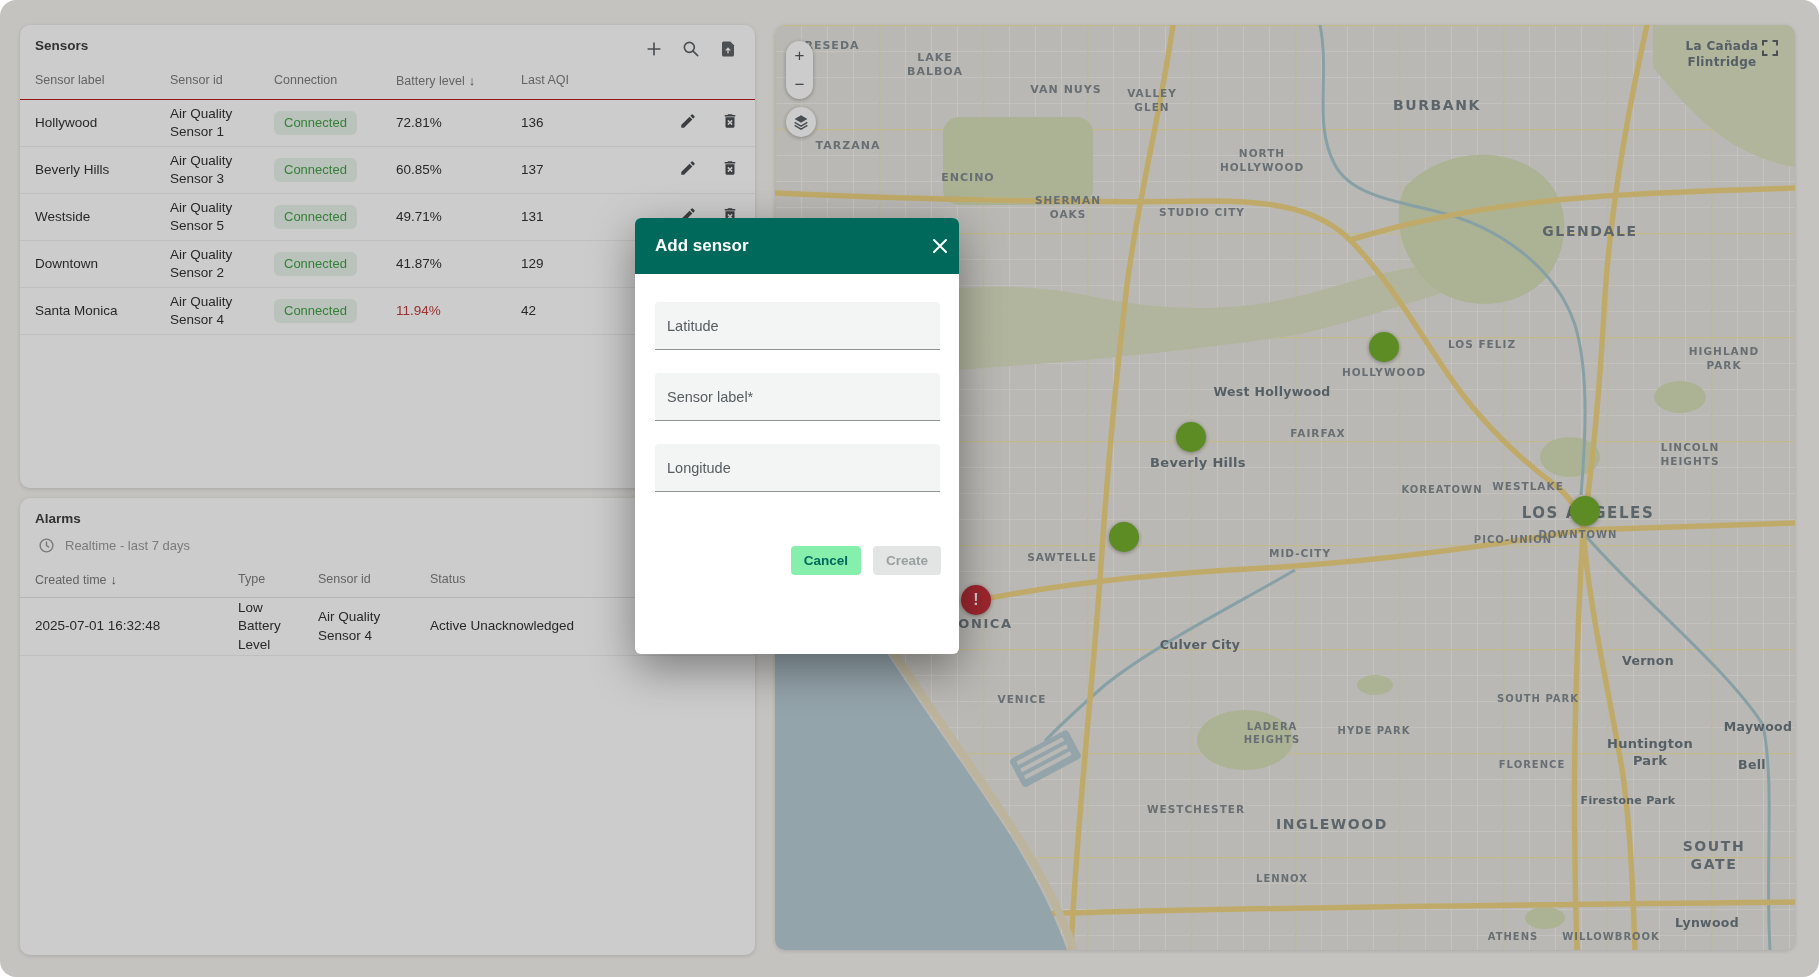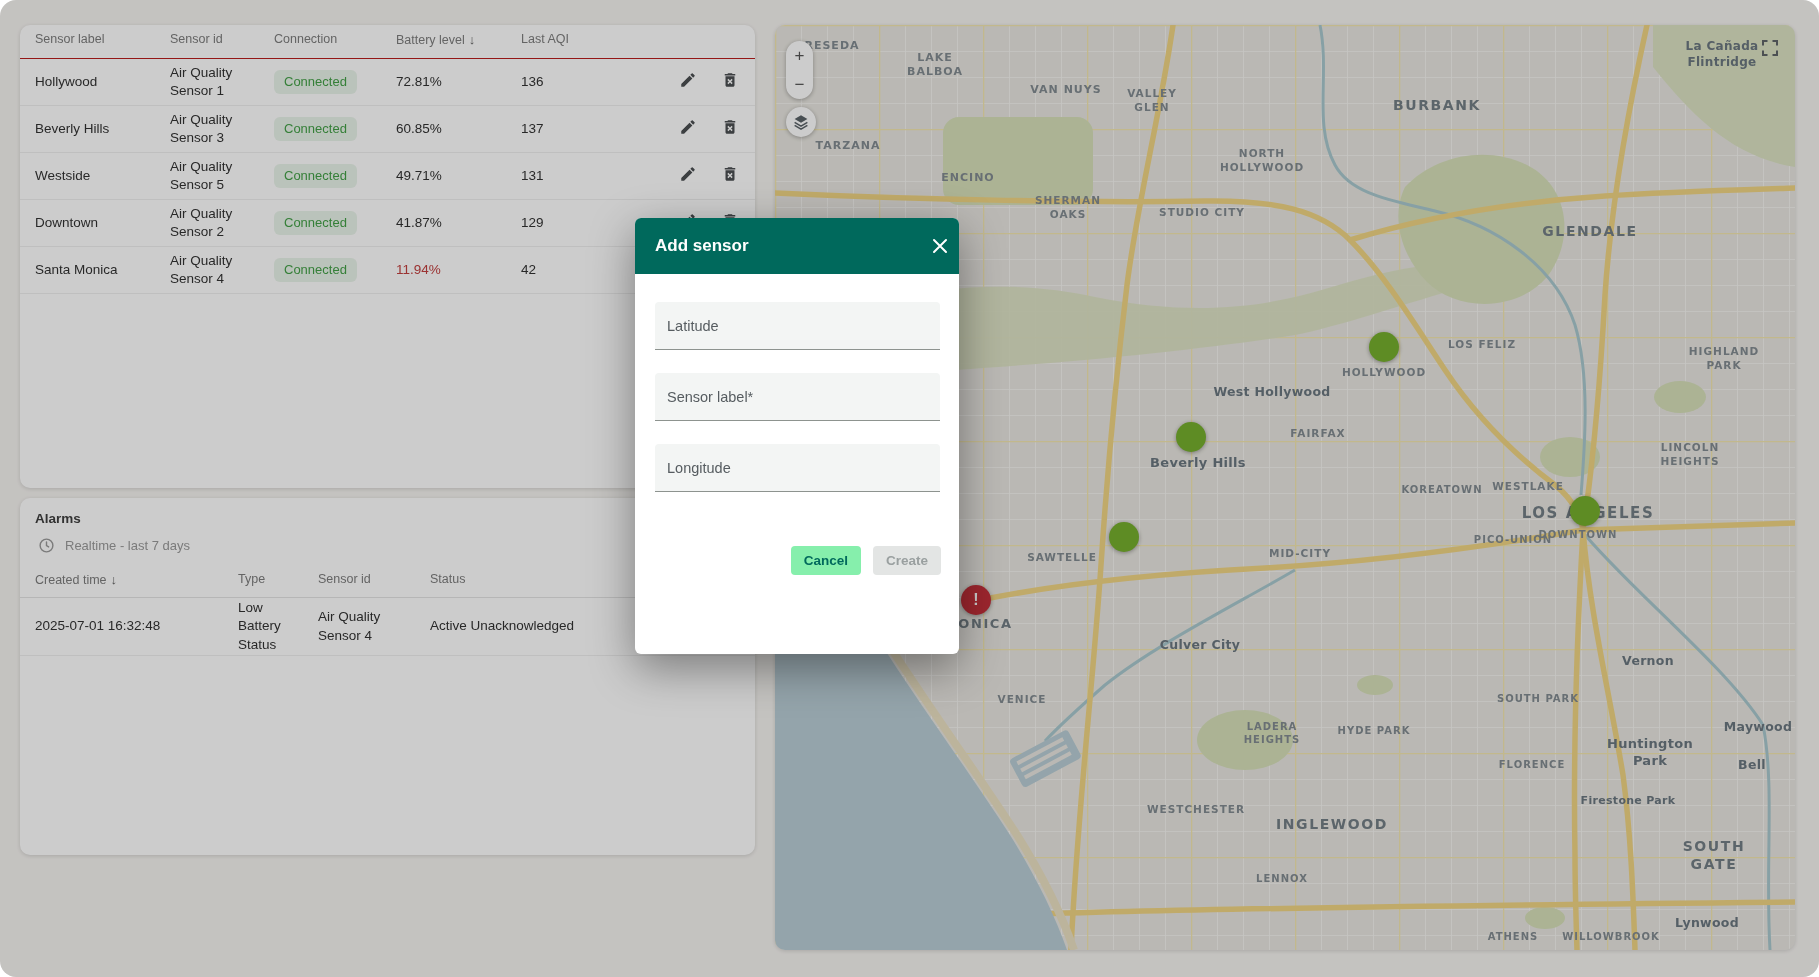--- a/index.html
+++ b/index.html
@@ -2,21 +2,21 @@
 <html><head>
 <meta charset="utf-8">
 <style>
   * { margin:0; padding:0; box-sizing:border-box; }
   html,body { width:1819px; height:977px; background:#ffffff; font-family:"Liberation Sans", sans-serif; }
   #window { position:relative; width:1819px; height:977px; background:#f6f4f1; border-radius:16px; overflow:hidden; }
 
   
   .card { position:absolute; background:#ffffff; border-radius:10px; box-shadow:0 1px 4px rgba(0,0,0,.14); z-index:1; }
   #sensors-card { left:20px; top:25px; width:735px; height:463px; overflow:hidden; }
-  #alarms-card  { left:20px; top:498px; width:735px; height:357px; overflow:hidden; }
+  #alarms-card  { left:20px; top:498px; width:735px; height:457px; overflow:hidden; }
   .card-title { font-size:13.5px; font-weight:700; color:#3f3f3f; }
   .sensors-head { display:flex; justify-content:space-between; align-items:flex-start; padding:13px 16px 6px 15px; }
   .toolbar { display:flex; gap:15px; align-items:center; }
   .icon-btn { display:inline-flex; width:22px; height:22px; align-items:center; justify-content:center; cursor:pointer; color:#5f6468; }
   .icon-btn svg { display:block; }
 
   .s-grid { display:grid; grid-template-columns:135px 104px 122px 125px 110px 1fr; align-items:center; padding:0 12px 0 15px; }
   .s-headrow { min-height:34px; color:#7d7d7d; font-size:12.5px; border-bottom:1px solid #b91c1c; padding-bottom:4px; }
   .s-row { min-height:47px; border-bottom:1px solid #efefef; font-size:13.5px; color:#333; }
   .cell { padding-right:10px; line-height:1.35; }
@@ -60,20 +60,42 @@
   .btn { border:none; border-radius:4px; font-size:13.5px; font-weight:700; padding:7px 13px; cursor:pointer; font-family:"Liberation Sans", sans-serif; }
   .btn-cancel { background:#86efac; color:#00695c; }
   .btn-create { background:#e3e5e4; color:#9aa0a0; cursor:default; }
 </style>
 </head>
 <body>
 
 <div id="window">
 
   <div class="card" id="sensors-card">
+    <div class="sensors-head">
+      <div class="card-title">Sensors</div>
+      <div class="toolbar">
+        <span class="icon-btn">
+          <svg width="20" height="20" viewBox="0 0 24 24">
+              <path d="M12 5v14M5 12h14" stroke="currentColor" stroke-width="2" fill="none" stroke-linecap="round"></path>
+            </svg>
+        </span>
+        <span class="icon-btn">
+          <svg width="20" height="20" viewBox="0 0 24 24">
+              <circle cx="10" cy="10" r="6" stroke="currentColor" stroke-width="2" fill="none"></circle>
+              <path d="M14.5 14.5L20 20" stroke="currentColor" stroke-width="2" stroke-linecap="round"></path>
+            </svg>
+        </span>
+        <span class="icon-btn">
+          <svg width="18" height="18" viewBox="0 0 24 24">
+              <path d="M6 2h9l5 5v13a2 2 0 0 1-2 2H6a2 2 0 0 1-2-2V4a2 2 0 0 1 2-2z" fill="currentColor"></path>
+              <path d="M12 17v-6M9.5 13.5L12 11l2.5 2.5" stroke="#ffffff" stroke-width="1.8" fill="none" stroke-linecap="round"></path>
+            </svg>
+        </span>
+      </div>
+    </div>
     <div class="s-grid s-headrow">
       <div class="cell">Sensor label</div>
       <div class="cell">Sensor id</div>
       <div class="cell">Connection</div>
       <div class="cell"><span>Battery level</span><span class="sort-arrow">↓</span></div>
       <div class="cell">Last AQI</div>
       <div class="cell"></div>
     </div>
     <div>
 
@@ -195,21 +217,21 @@
     <div class="a-grid a-headrow">
       <div class="cell"><span>Created time</span><span class="sort-arrow">↓</span></div>
       <div class="cell">Type</div>
       <div class="cell">Sensor id</div>
       <div class="cell">Status</div>
     </div>
     <div>
 
         <div class="a-grid a-row">
           <div class="cell">2025-07-01 16:32:48</div>
-          <div class="cell">Low Battery Status</div>
+          <div class="cell">Low Battery Level</div>
           <div class="cell">Air Quality Sensor 4</div>
           <div class="cell">Active Unacknowledged</div>
         </div>
       </div>
   </div>
 
   <div class="card" id="map-card">
     <svg class="basemap" width="1020" height="925" viewBox="0 0 1020 925">
       <defs>
         <pattern id="streets" width="26" height="26" patternUnits="userSpaceOnUse">

